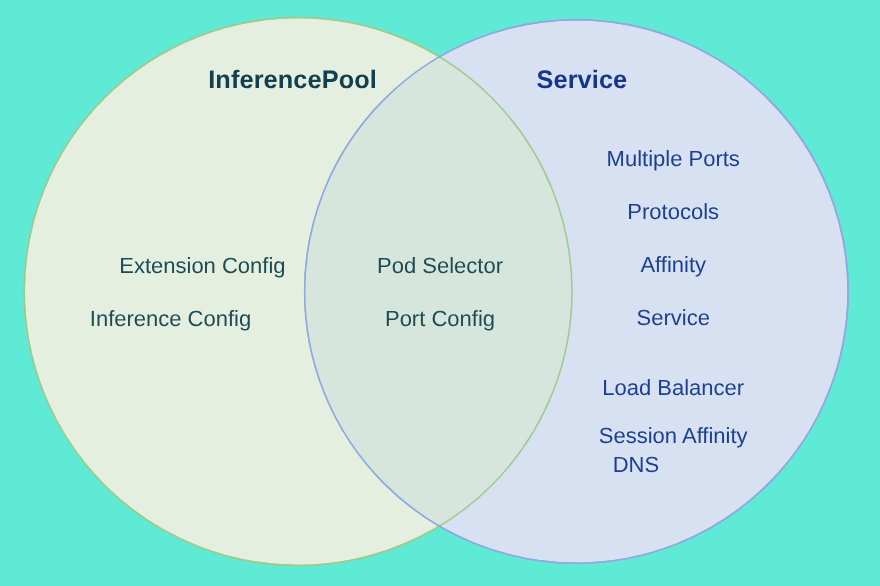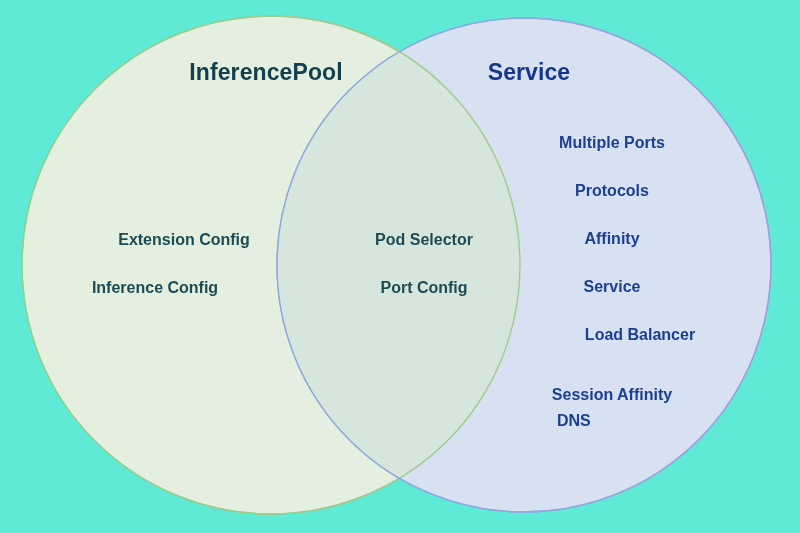--- a/index.html
+++ b/index.html
@@ -55,34 +55,33 @@
   }
 
   #title-right {
     left: 529px;
     top: 59px;
     color: #16358c;
   }
 
   .item {
     position: absolute;
-    font-size: 16px;
-    font-weight: 700;
+    font-size: 20px;
+    font-weight: 400;
     white-space: nowrap;
     transform: translateX(-50%);
     pointer-events: auto;
   }
 
   .item-left {
     color: #1d4b55;
   }
 
   .item-center {
     color: #1d4b55;
-    margin-left: 24px;
   }
 
   .item-right {
     color: #1b3f91;
   }
 
   .col-left  { left: 155px; }
   .col-center{ left: 400px; }
   .col-right { left: 612px; }
 </style>
@@ -126,20 +125,20 @@
     <div class="item item-center col-center" style="top: 279px; color: rgb(29, 75, 85);">Port Config</div>
 
     <div class="item item-right col-right" style="top: 134px; color: rgb(27, 63, 145);">Multiple Ports</div>
 
     <div class="item item-right col-right" style="top: 182px; color: rgb(27, 63, 145);">Protocols</div>
 
     <div class="item item-right col-right" style="top: 230px; color: rgb(27, 63, 145);">Affinity</div>
 
     <div class="item item-right col-right" style="top: 278px; color: rgb(27, 63, 145);">Service</div>
 
-    <div class="item item-right col-right" style="top: 326px; color: rgb(27, 63, 145); margin-left: 28px;">Load Balancer</div>
+    <div class="item item-right col-right" style="top: 342px; color: rgb(27, 63, 145);">Load Balancer</div>
 
     <div class="item item-right col-right" style="top: 386px; color: rgb(27, 63, 145);">Session Affinity</div>
 
     <div class="item item-right" style="top: 412px; left: 557px; transform: none; color: rgb(27, 63, 145);">DNS</div>
 
   </div>
 </div>
 
 </body></html>

